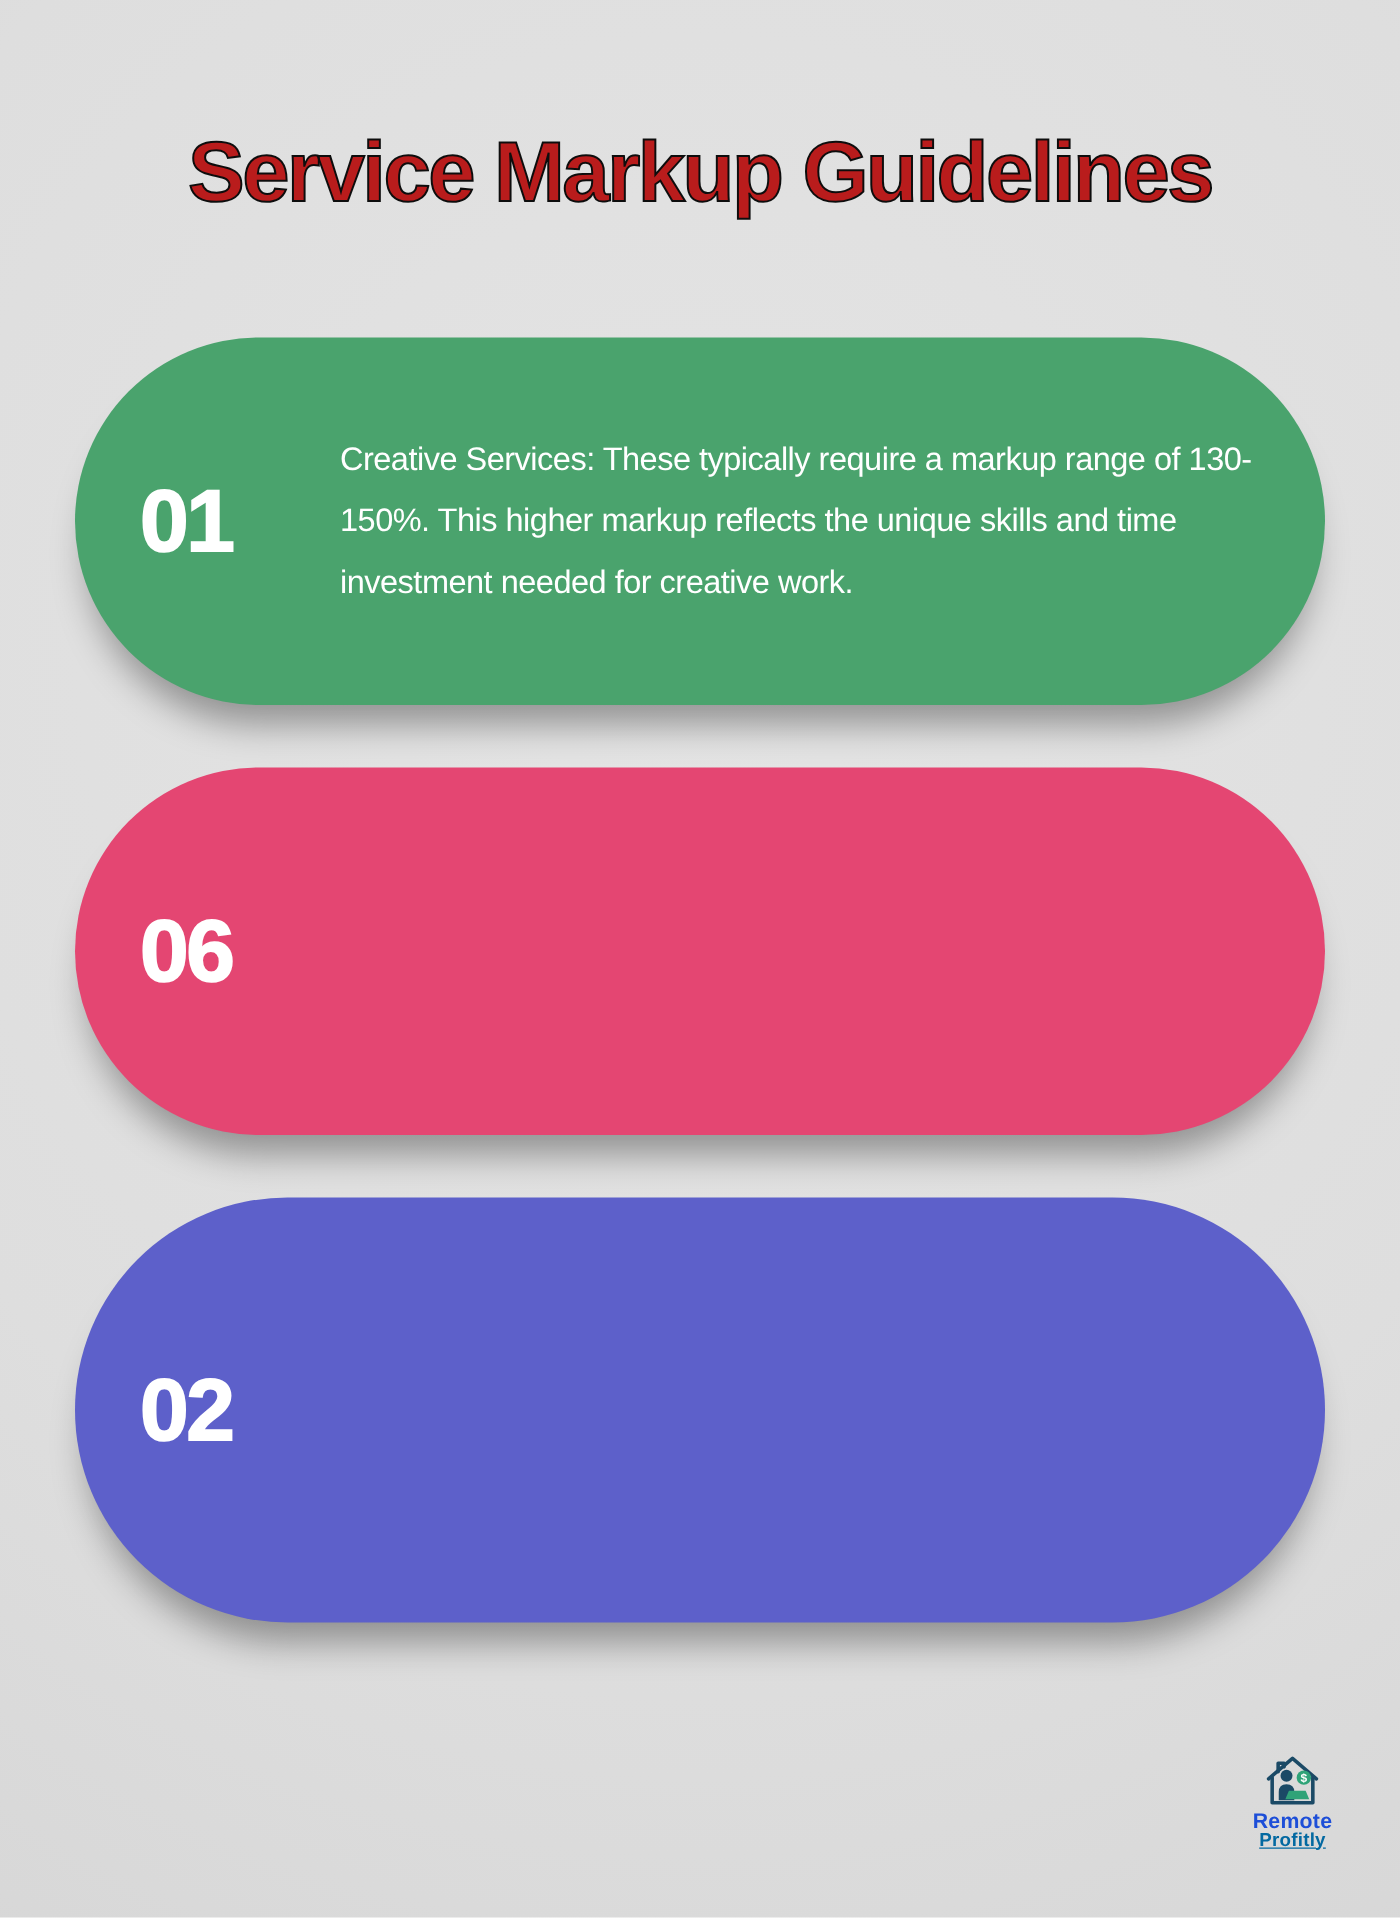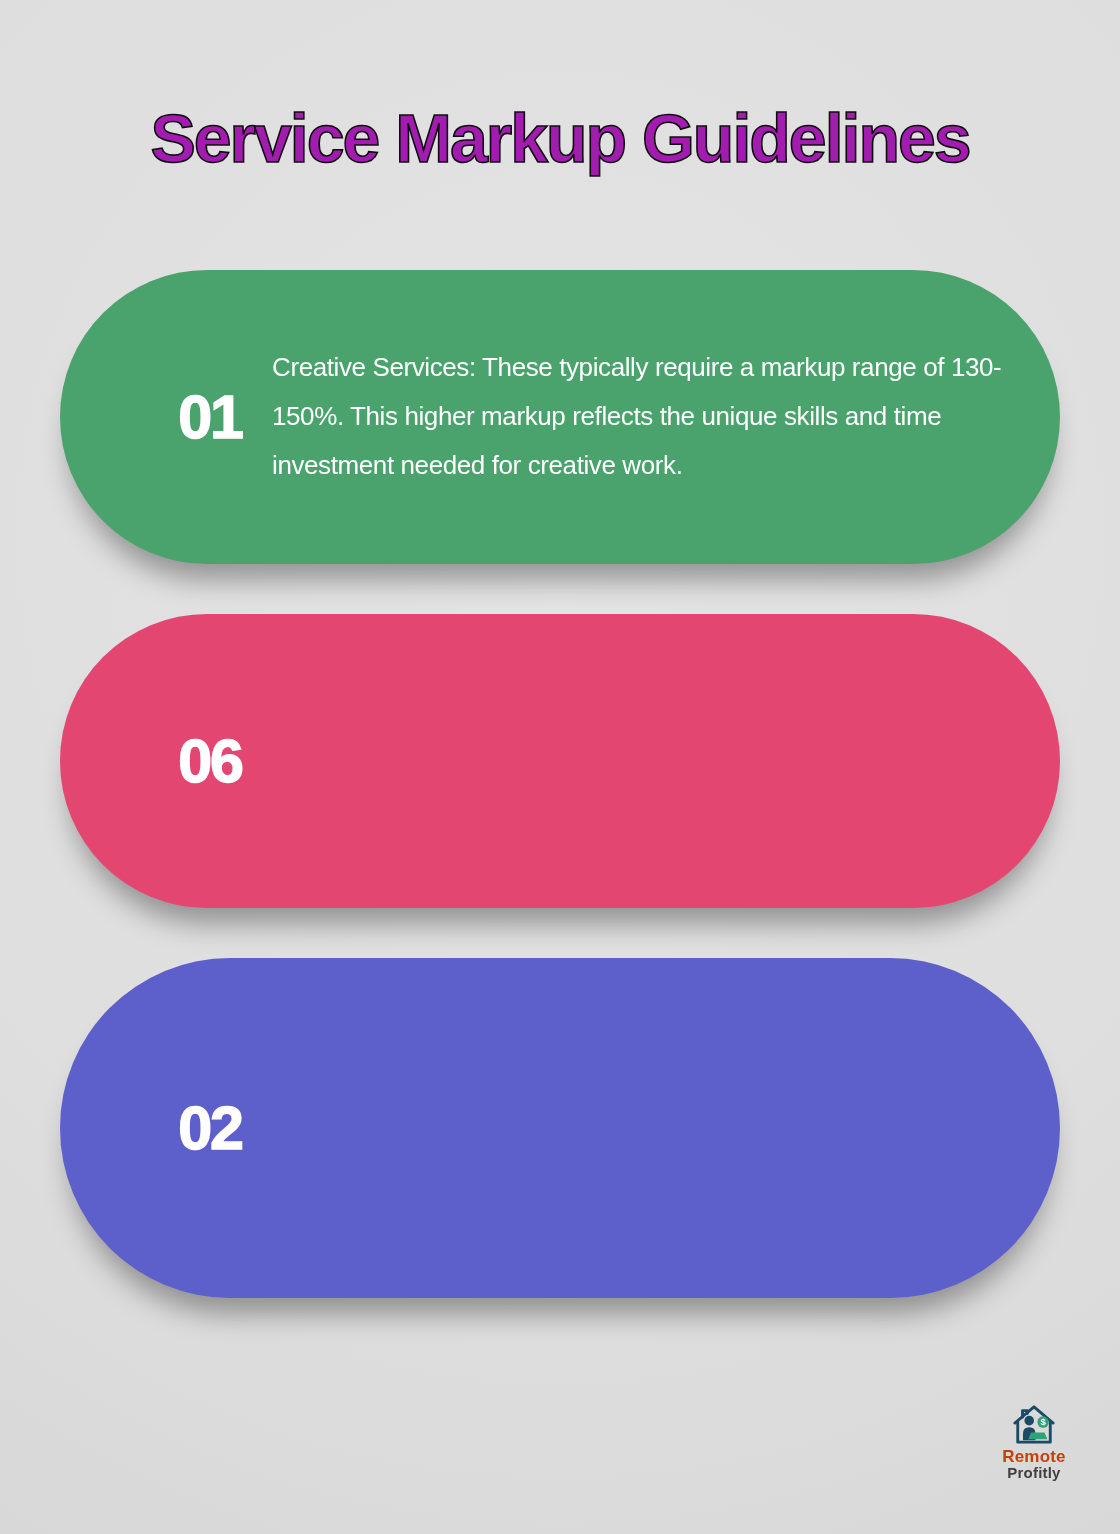--- a/index.html
+++ b/index.html
@@ -11,21 +11,21 @@
   body {
     background: radial-gradient(120% 90% at 50% 35%, #e4e4e4 0%, #dedede 55%, #d4d4d4 100%);
     position: relative;
   }
   .page-title {
     margin-top: 98px;
     text-align: center;
     font-size: 68px;
     font-weight: 800;
     letter-spacing: -2px;
-    color: #a21caf;
+    color: #b91c1c;
     -webkit-text-stroke: 1.6px #0d0d0d;
     line-height: 1.2;
   }
   .cards {
     margin: 90px 60px 0 60px;
     width: 1000px;
   }
   .card {
     display: flex;
     align-items: center;
@@ -33,22 +33,22 @@
     box-shadow: 0 26px 28px -10px rgba(0,0,0,0.35);
     color: #ffffff;
   }
   .card + .card { margin-top: 50px; }
   .card-1 { height: 294px; }
   .card-2 { height: 294px; }
   .card-3 { height: 340px; }
   .card-number {
     flex: 0 0 130px;
     margin-left: 52px;
-    text-align: right;
-    font-size: 61px;
+    text-align: left;
+    font-size: 70px;
     font-weight: 800;
     -webkit-text-stroke: 1.5px #ffffff;
     letter-spacing: -2px;
   }
   .card-text {
     margin-left: 30px;
     width: 782px;
     font-size: 26px;
     line-height: 49px;
     letter-spacing: -0.4px;
@@ -107,15 +107,15 @@
     <path d="M12 16 L12 9 L17 9 L17 12" fill="none" stroke="#1b4a66" stroke-width="3" stroke-linecap="round" stroke-linejoin="round"></path>
 
     <circle cx="19" cy="19.5" r="5" fill="#1b4a66"></circle>
     <path d="M12.5 40 L12.5 33 Q12.5 26.5 19 26.5 Q25.5 26.5 25.5 33 L25.5 40 Z" fill="#1b4a66"></path>
 
     <path d="M21 32 L35 32 L38 39 L18 39 Z" fill="#2fa378"></path>
 
     <circle cx="33.5" cy="21" r="6" fill="#2fa378"></circle>
     <text x="33.5" y="24.5" text-anchor="middle" font-size="10" font-weight="bold" fill="#ffffff" font-family="Liberation Sans, sans-serif">$</text>
   </svg>
-  <div class="logo-line1" style="color: #c2410c;">Remote</div>
-  <div class="logo-line2" style="color: #404040;">Profitly</div>
+  <div class="logo-line1" style="color: #1d4ed8;">Remote</div>
+  <div class="logo-line2" style="color: #0369a1; text-decoration: underline;">Profitly</div>
 </div>
 
 </body></html>

